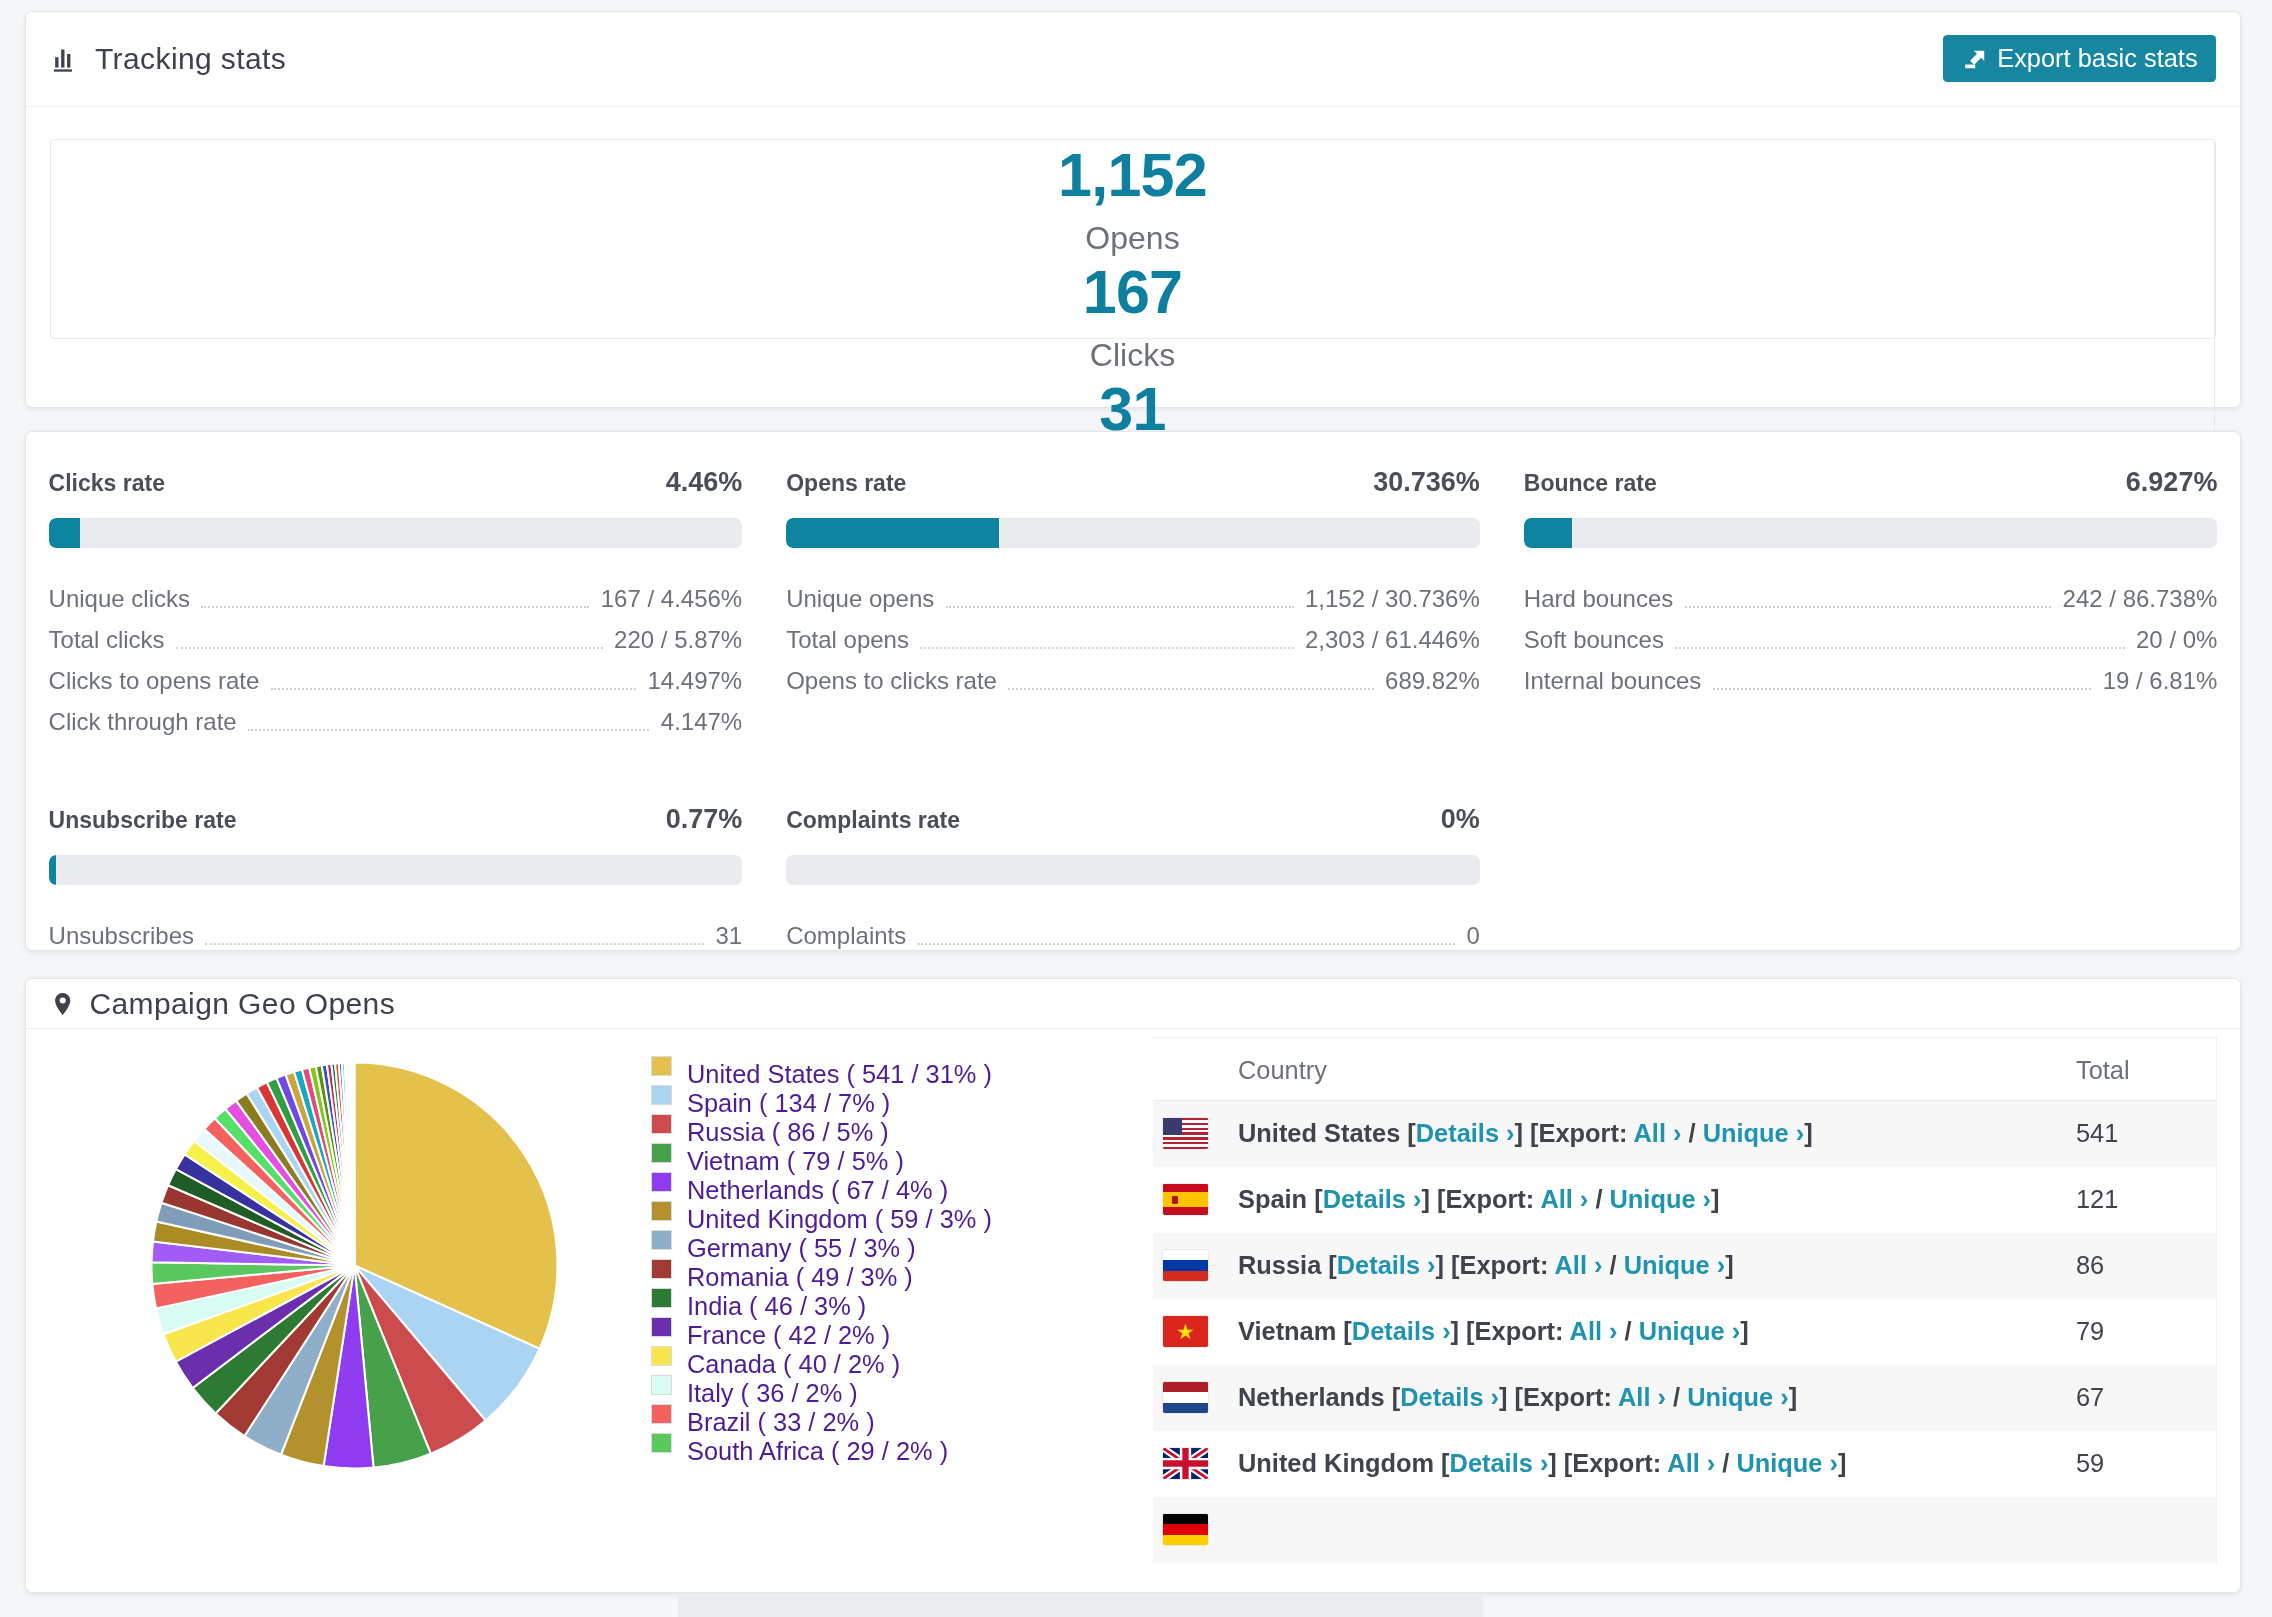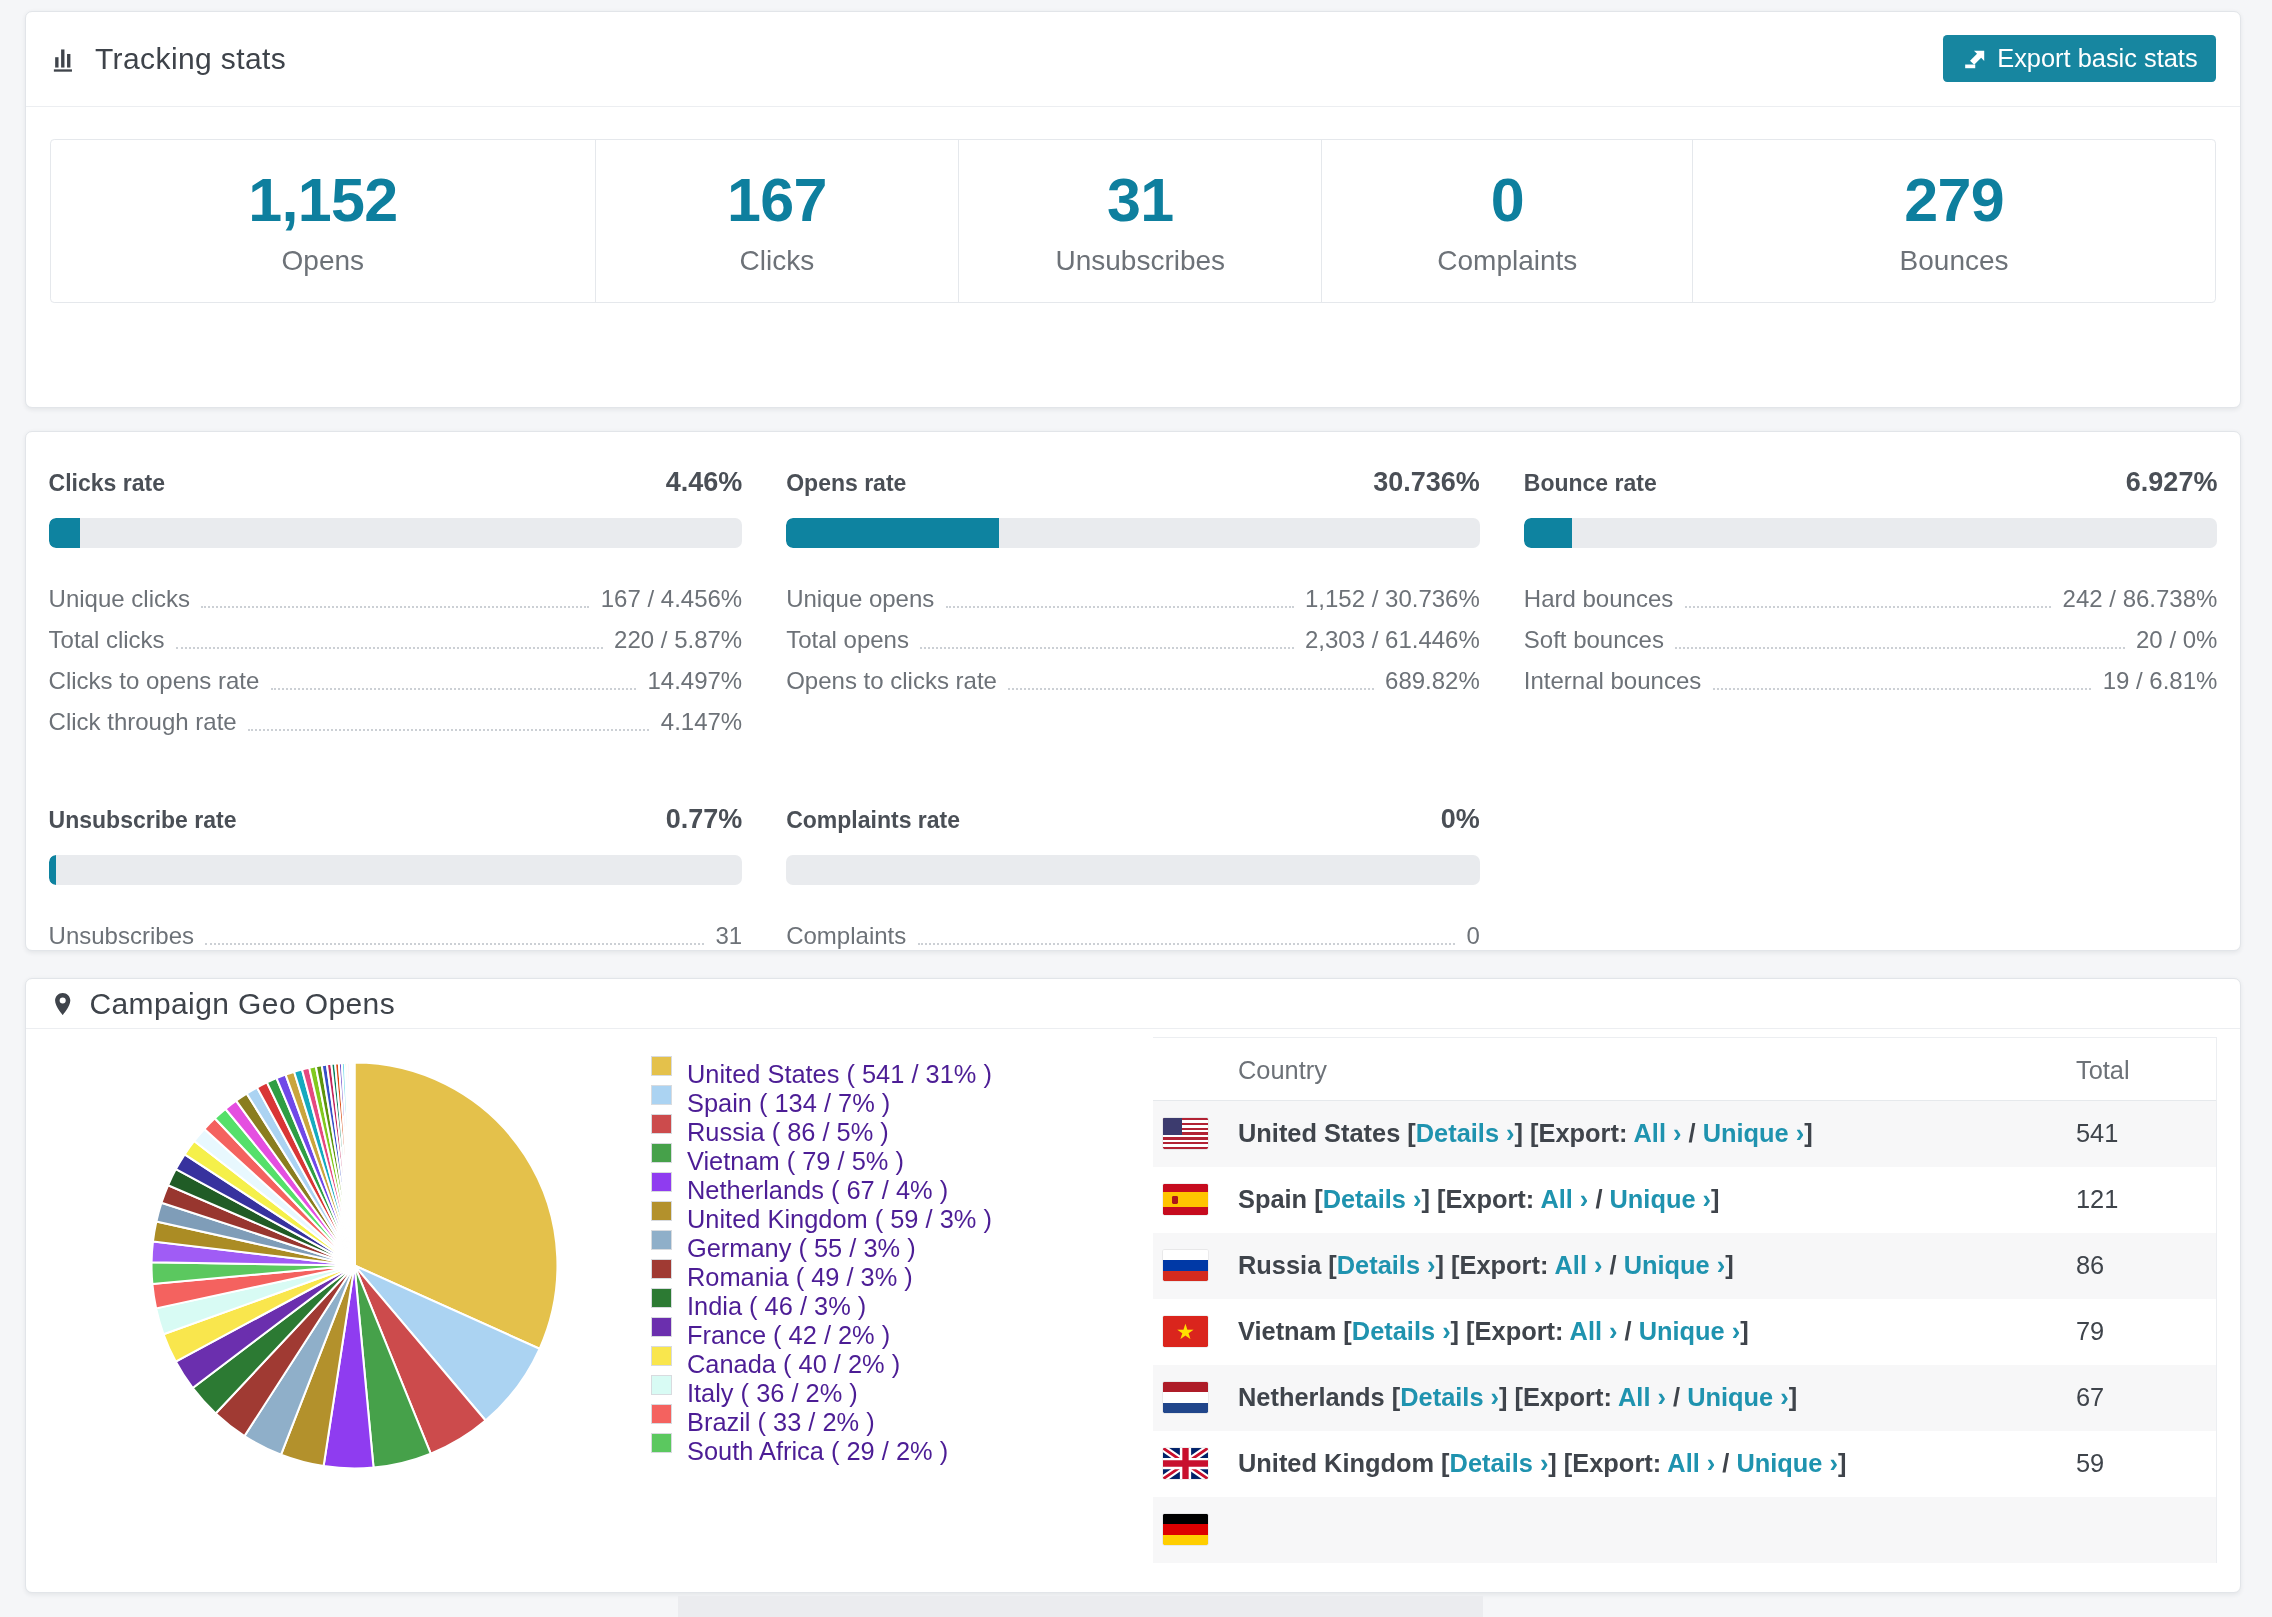--- a/index.html
+++ b/index.html
@@ -16,26 +16,26 @@
                  border-bottom:1.4px solid #eceef1; }
   .card-header .hicon { width:31px; height:31px; margin-right:14px; flex:0 0 auto; }
   .card-title { font-size:30px; color:#3e434a; letter-spacing:0.4px; }
   .spacer { flex:1; }
   .btn-export { display:flex; align-items:center; gap:10px; background:#1786a0; color:#fff;
                 border:none; border-radius:4.2px; height:47px; padding:0 18.4px; font-size:25.4px;
                 font-family:inherit; cursor:pointer; }
   .btn-export svg { width:25.4px; height:25.4px; }
 
   
-  .stats-box { display:flex; margin:32px 24px 0 24px; border:1.4px solid #e5e8ec; border-radius:4.2px; height:164px; }
+  .stats-box { display:flex; margin:32px 24px 0 24px; border:1.4px solid #e5e8ec; border-radius:4.2px; height:200px;flex-direction:column; }
   .stat-cell { display:flex; flex-direction:column; align-items:center; justify-content:center;
                border-right:1.4px solid #e5e8ec; }
   .stat-cell:last-child { border-right:none; }
   .stat-value { font-size:61px; font-weight:bold; color:#0e7f9e; letter-spacing:-0.7px; }
-  .stat-label { font-size:28px; color:#6d7278; margin-top:10px; }
+  .stat-label { font-size:32px; color:#6d7278; margin-top:10px; }
 
   
   .rates-grid { display:grid; grid-template-columns:1fr 1fr 1fr; column-gap:44px; row-gap:65px;
                 padding:35px 22.6px 0 22.6px; }
   .rate-head { display:flex; align-items:baseline; }
   .rate-title { font-size:23px; font-weight:bold; color:#4a4f56; }
   .rate-value { margin-left:auto; font-size:27px; font-weight:bold; color:#4a4f56; }
   .rate-track { margin-top:20px; height:30px; background:#e9ebee; border-radius:7px; overflow:hidden; }
   .rate-fill  { height:100%; background:#0e83a0; border-radius:7px 0 0 7px; }
   .rate-rows  { margin-top:27px; }

